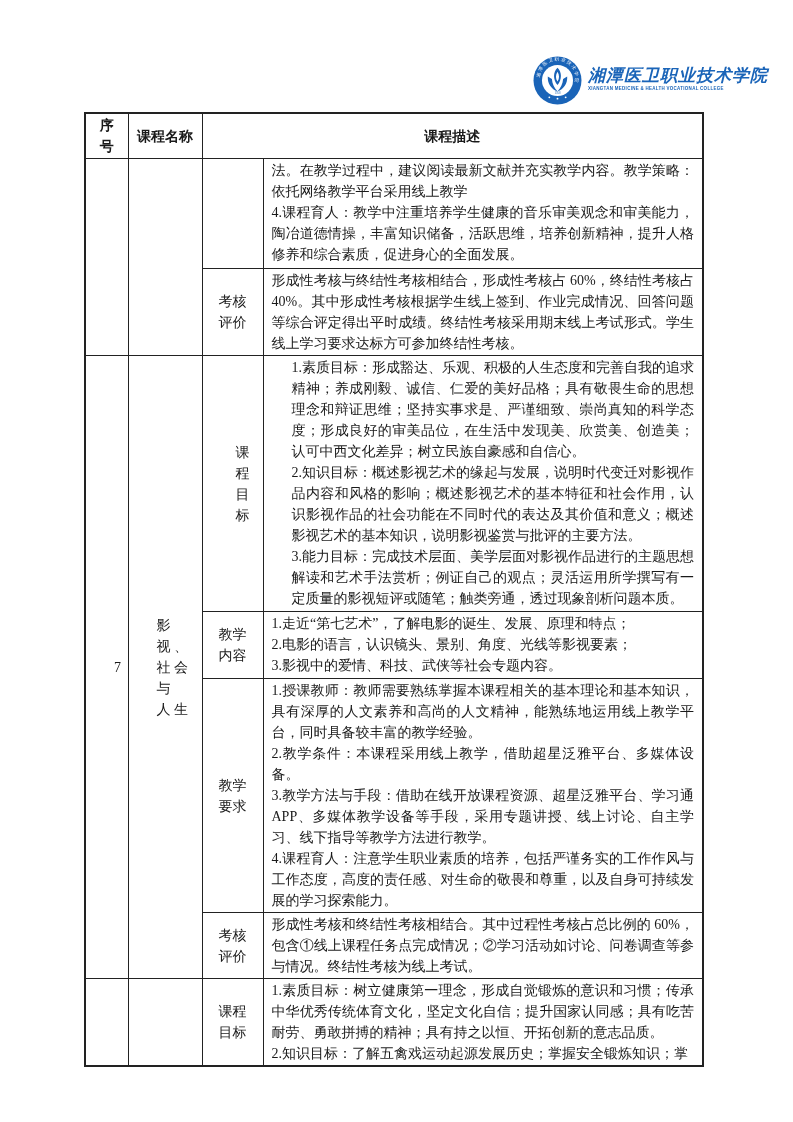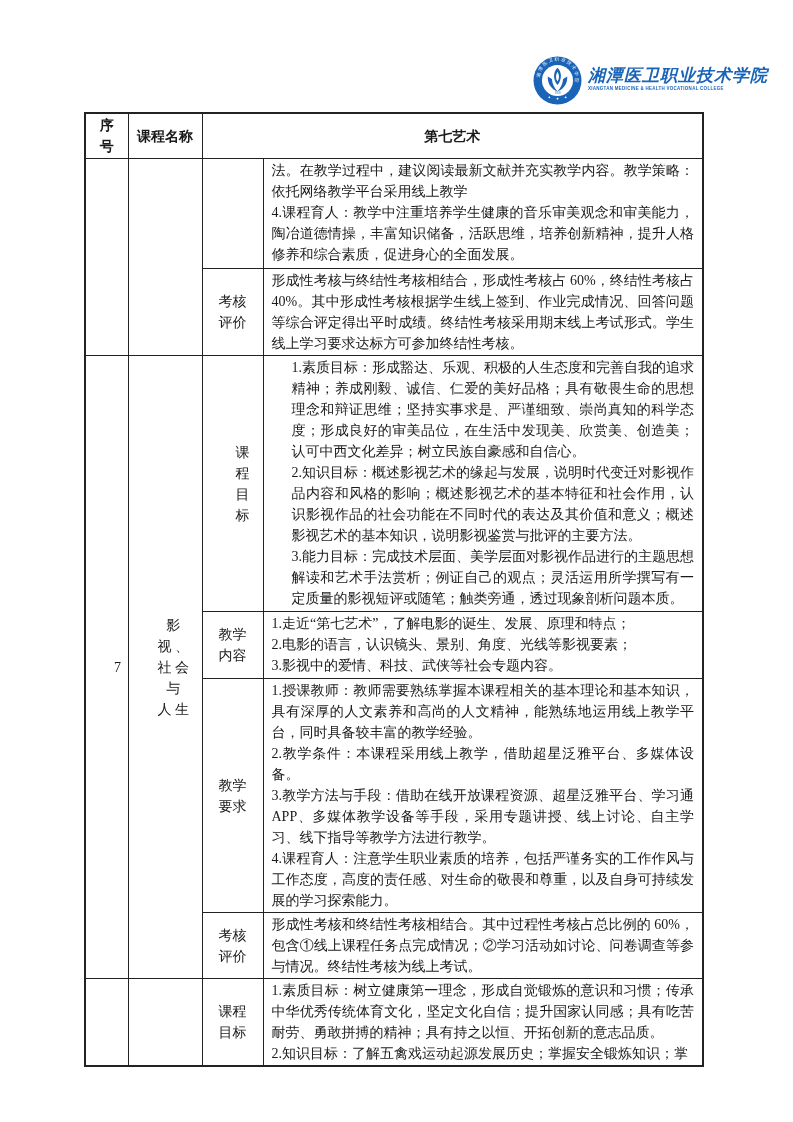--- a/index.html
+++ b/index.html
@@ -28,21 +28,21 @@
     border-collapse:collapse;table-layout:fixed;
     border:2px solid #222;
   }
   table.course th,table.course td{
     border:1px solid #222;padding:1px 8px;box-sizing:border-box;
     font-size:14px;line-height:21px;
   }
   th.hdr{font-weight:bold;text-align:center;height:26px;padding:1px 2px;}
   td.seq{text-align:center;vertical-align:middle;padding:1px 2px;}
   td.course-name{
-    text-align:center;vertical-align:middle;white-space:pre-line;
+    vertical-align:middle;white-space:pre-line;
     letter-spacing:3.5px;padding:1px 4px;line-height:27px;
   }
   td.sec-label{
     text-align:center;vertical-align:middle;white-space:pre-line;
     padding:1px 4px;line-height:25px;
   }
   td.sec-text{
     text-align:justify;vertical-align:top;white-space:pre-line;
     padding:2px 8px;
   }
@@ -93,21 +93,21 @@
     <colgroup>
       <col style="width:43px">
         <col style="width:74px">
       <col style="width:61px">
         <col style="width:440px">
     </colgroup>
     <thead>
       <tr>
         <th class="hdr">序号</th>
         <th class="hdr">课程名称</th>
-        <th class="hdr" colspan="2">第七艺术</th>
+        <th class="hdr" colspan="2">课程描述</th>
       </tr>
     </thead>
     <tbody>
 
       <tr class="h110">
         <td class="seq" rowspan="2"></td>
         <td class="course-name" rowspan="2"></td>
         <td class="sec-label"></td>
         <td class="sec-text">法。在教学过程中，建议阅读最新文献并充实教学内容。教学策略：依托网络教学平台采用线上教学
 4.课程育人：教学中注重培养学生健康的音乐审美观念和审美能力，陶冶道德情操，丰富知识储备，活跃思维，培养创新精神，提升人格修养和综合素质，促进身心的全面发展。</td>

